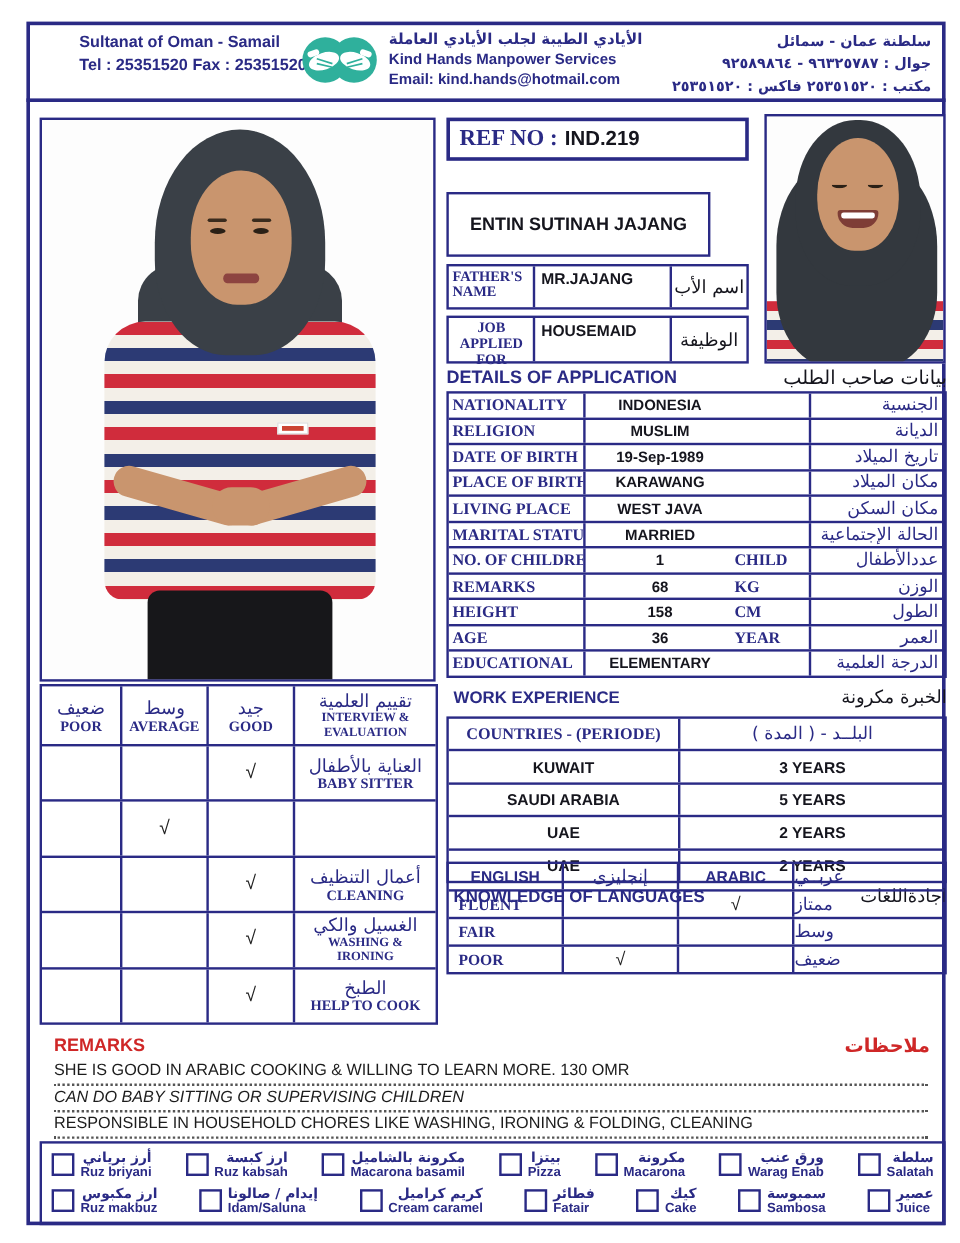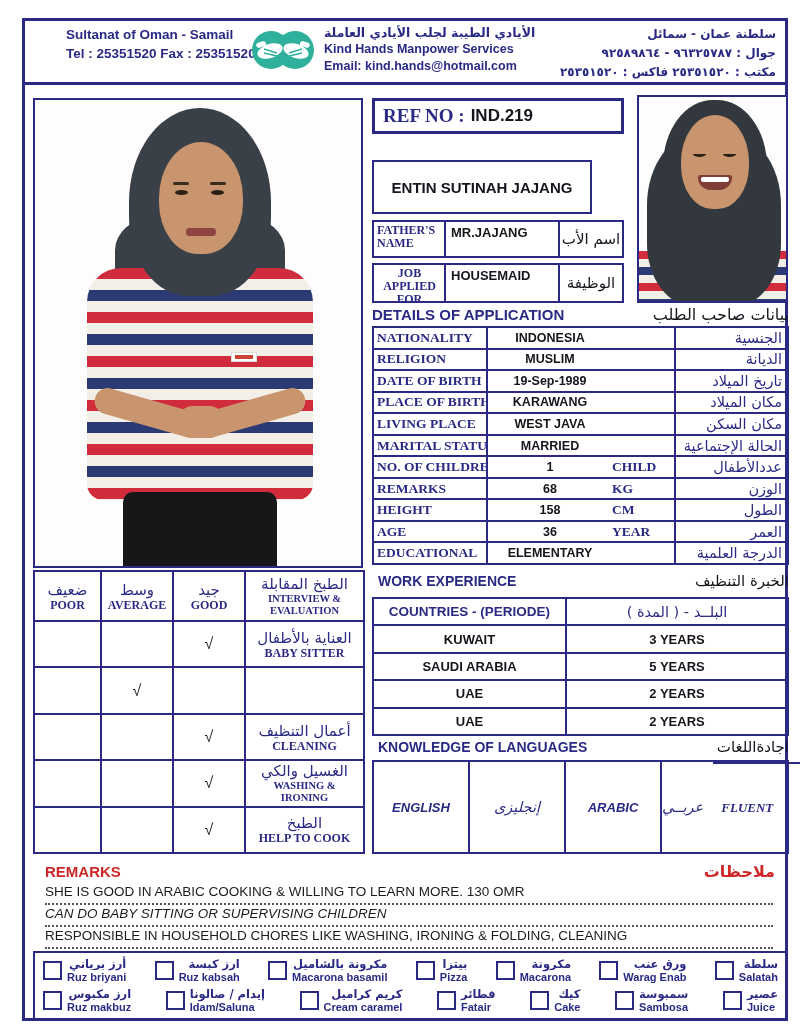--- a/index.html
+++ b/index.html
@@ -102,29 +102,29 @@
 
   
   .we-title{left:378px; top:572px; width:411px; display:flex; justify-content:space-between; align-items:center;}
   .we-title .en{font-size:14px; color:var(--navy); font-weight:bold;}
   .we-title .ti-ar{font-size:15px; color:var(--black); direction:rtl;}
   .we-table{left:372px; top:597px; width:417px; height:139px; border:2px solid var(--navy); display:flex; flex-direction:column;}
   .we-row{flex:1; display:flex; border-top:2px solid var(--navy);}
   .we-row:first-child{border-top:none;}
   .we-c1{width:193px; border-right:2px solid var(--navy); display:flex; align-items:center; justify-content:center;}
   .we-c2{flex:1; display:flex; align-items:center; justify-content:center;}
-  .we-head-en{font-size:13.5px; color:var(--navy); font-weight:bold; font-family:Liberation Sans, sans-serif;}
+  .we-head-en{font-size:13.5px; color:var(--navy); font-weight:bold; font-family:Liberation Serif, serif;}
   .we-head-ar{font-size:14.5px; color:var(--navy); direction:rtl;}
   .we-val{font-size:13px; font-weight:bold; color:var(--black);}
 
   
   .lang-title{left:378px; top:738px; width:411px; display:flex; justify-content:space-between; align-items:center;}
   .lang-title .en{font-size:14px; color:var(--navy); font-weight:bold;}
   .lang-title .ti-ar{font-size:15px; color:var(--black); direction:rtl;}
-  .lang-table{left:372px; top:760px; width:417px; height:94px; border:2px solid var(--navy); display:flex; flex-direction:row;font-style:italic;}
+  .lang-table{left:372px; top:718px; width:417px; height:94px; border:2px solid var(--navy); display:flex; flex-direction:column;}
   .l-row{flex:1; display:flex; border-top:2px solid var(--navy);}
   .l-row:first-child{border-top:none;}
   .l-c{display:flex; align-items:center; border-right:2px solid var(--navy);}
   .l-c1{width:96px; padding-left:8px;}
   .l-c2{width:96px; justify-content:center;}
   .l-c3{width:96px; justify-content:center;}
   .l-c4{flex:1; border-right:none; justify-content:flex-end; padding-right:10px; direction:rtl;}
   .l-head-en{font-size:13px; color:var(--navy); font-weight:bold;}
   .l-head-serif{font-size:13px; color:var(--navy); font-weight:bold; font-family:"Liberation Serif","DejaVu Serif",serif;}
   .l-ar{font-size:14.5px; color:var(--navy);}
@@ -337,21 +337,21 @@
         </div>
       <div class="e-c2 e-cell">
           <span class="e-ar ar">وسط</span>
           <span class="e-en">AVERAGE</span>
         </div>
       <div class="e-c3 e-cell">
           <span class="e-ar ar">جيد</span>
           <span class="e-en">GOOD</span>
         </div>
       <div class="e-c4 e-cell">
-          <span class="e-ar ar">الطبخ المقابلة</span>
+          <span class="e-ar ar">تقييم العلمية</span>
           <span class="e-en small" style="max-width:88px;">INTERVIEW &amp; EVALUATION</span>
         </div>
     </div>
     <div class="e-row">
       <div class="e-c1 e-check"></div>
       <div class="e-c2 e-check"></div>
       <div class="e-c3 e-check">√</div>
       <div class="e-c4 e-cell">
           <span class="e-ar ar">العناية بالأطفال</span>
           <span class="e-en">BABY SITTER</span>
@@ -386,21 +386,21 @@
       <div class="e-c3 e-check">√</div>
       <div class="e-c4 e-cell">
           <span class="e-ar ar">الطبخ</span>
           <span class="e-en">HELP TO COOK</span>
         </div>
     </div>
   </div>
 
   <div class="abs we-title">
     <span class="en">WORK EXPERIENCE</span>
-    <span class="ti-ar ar">الخبرة التنظيف</span>
+    <span class="ti-ar ar">الخبرة مكرونة</span>
   </div>
   <div class="abs we-table">
     <div class="we-row">
       <div class="we-c1">
           <span class="we-head-en">COUNTRIES - (PERIODE)</span>
         </div>
       <div class="we-c2">
           <span class="we-head-ar ar">البلــد  -  ( المدة )</span>
         </div>
     </div>

